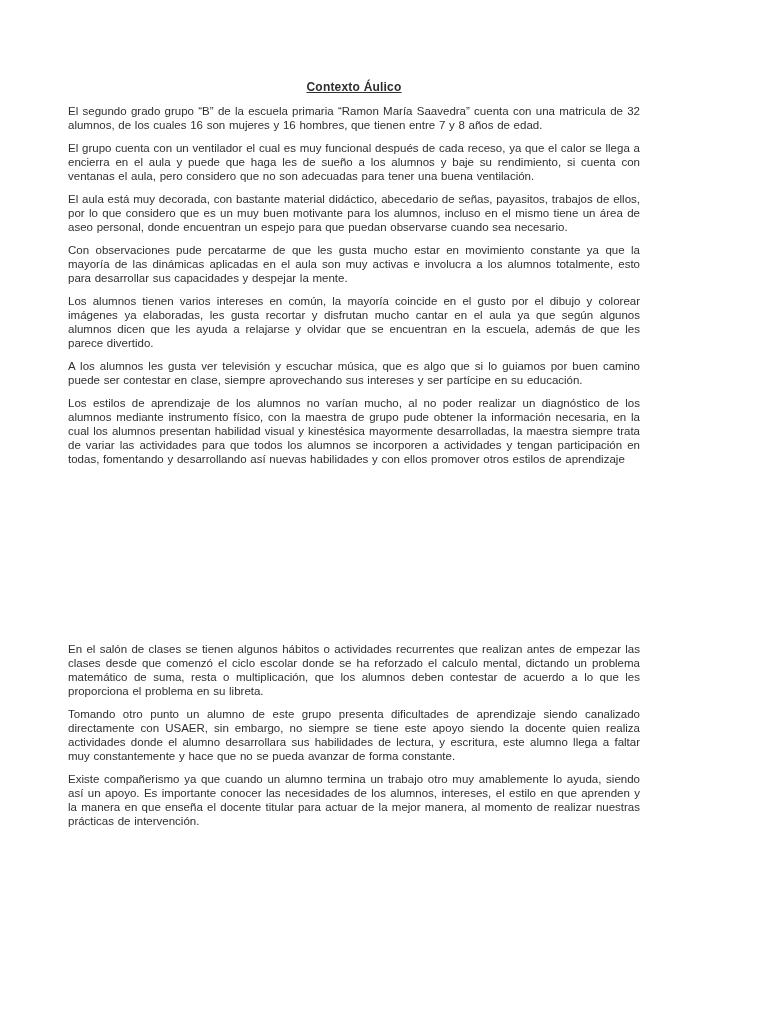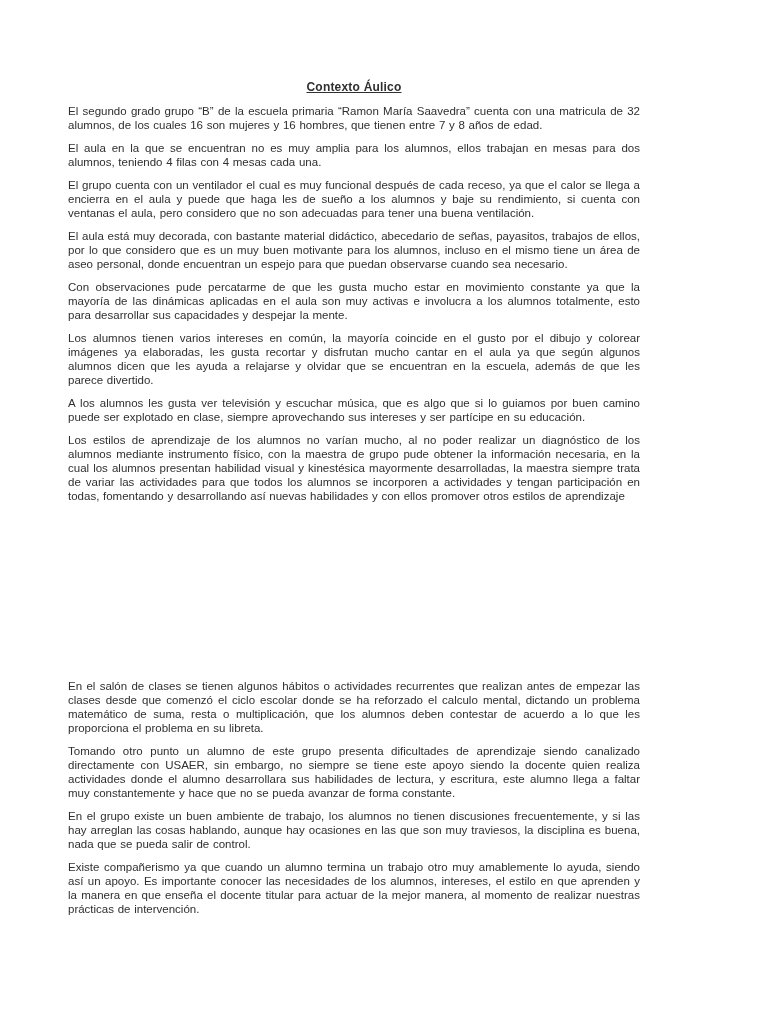--- a/index.html
+++ b/index.html
@@ -48,30 +48,28 @@
   }
 </style>
 </head>
 <body style="background: rgb(255, 255, 255);">
 
 <div class="page">
   <h1 class="doc-title" style="color: rgb(47, 47, 47);">Contexto Áulico</h1>
 
   <div class="text-section">
       <p class="para" style="color: rgb(47, 47, 47);">El segundo grado grupo “B” de la escuela primaria “Ramon María Saavedra” cuenta con una matricula de 32 alumnos, de los cuales 16 son mujeres y 16 hombres, que tienen entre 7 y 8 años de edad.</p>
-      <p class="para" style="color: rgb(47, 47, 47);">El aula en la que se encuentran no es muy amplia para los alumnos, ellos trabajan en mesas para dos alumnos, teniendo 4 filas con 4 mesas cada una.</p>
       <p class="para" style="color: rgb(47, 47, 47);">El grupo cuenta con un ventilador el cual es muy funcional después de cada receso, ya que el calor se llega a encierra en el aula y puede que haga les de sueño a los alumnos y baje su rendimiento, si cuenta con ventanas el aula, pero considero que no son adecuadas para tener una buena ventilación.</p>
       <p class="para" style="color: rgb(47, 47, 47);">El aula está muy decorada, con bastante material didáctico, abecedario de señas, payasitos, trabajos de ellos, por lo que considero que es un muy buen motivante para los alumnos, incluso en el mismo tiene un área de aseo personal, donde encuentran un espejo para que puedan observarse cuando sea necesario.</p>
       <p class="para" style="color: rgb(47, 47, 47);">Con observaciones pude percatarme de que les gusta mucho estar en movimiento constante ya que la mayoría de las dinámicas aplicadas en el aula son muy activas e involucra a los alumnos totalmente, esto para desarrollar sus capacidades y despejar la mente.</p>
       <p class="para" style="color: rgb(47, 47, 47);">Los alumnos tienen varios intereses en común, la mayoría coincide en el gusto por el dibujo y colorear imágenes ya elaboradas, les gusta recortar y disfrutan mucho cantar en el aula ya que según algunos alumnos dicen que les ayuda a relajarse y olvidar que se encuentran en la escuela, además de que les parece divertido.</p>
-      <p class="para" style="color: rgb(47, 47, 47);">A los alumnos les gusta ver televisión y escuchar música, que es algo que si lo guiamos por buen camino puede ser explotado en clase, siempre aprovechando sus intereses y ser partícipe en su educación.</p>
+      <p class="para" style="color: rgb(47, 47, 47);">A los alumnos les gusta ver televisión y escuchar música, que es algo que si lo guiamos por buen camino puede ser contestar en clase, siempre aprovechando sus intereses y ser partícipe en su educación.</p>
       <p class="para" style="color: rgb(47, 47, 47);">Los estilos de aprendizaje de los alumnos no varían mucho, al no poder realizar un diagnóstico de los alumnos mediante instrumento físico, con la maestra de grupo pude obtener la información necesaria, en la cual los alumnos presentan habilidad visual y kinestésica mayormente desarrolladas, la maestra siempre trata de variar las actividades para que todos los alumnos se incorporen a actividades y tengan participación en todas, fomentando y desarrollando así nuevas habilidades y con ellos promover otros estilos de aprendizaje</p>
     </div>
 
   <div class="section-gap"></div>
 
   <div class="text-section">
       <p class="para" style="color: rgb(47, 47, 47);">En el salón de clases se tienen algunos hábitos o actividades recurrentes que realizan antes de empezar las clases desde que comenzó el ciclo escolar donde se ha reforzado el calculo mental, dictando un problema matemático de suma, resta o multiplicación, que los alumnos deben contestar de acuerdo a lo que les proporciona el problema en su libreta.</p>
       <p class="para" style="color: rgb(47, 47, 47);">Tomando otro punto un alumno de este grupo presenta dificultades de aprendizaje siendo canalizado directamente con USAER, sin embargo, no siempre se tiene este apoyo siendo la docente quien realiza actividades donde el alumno desarrollara sus habilidades de lectura, y escritura, este alumno llega a faltar muy constantemente y hace que no se pueda avanzar de forma constante.</p>
-      <p class="para" style="color: rgb(47, 47, 47);">En el grupo existe un buen ambiente de trabajo, los alumnos no tienen discusiones frecuentemente, y si las hay arreglan las cosas hablando, aunque hay ocasiones en las que son muy traviesos, la disciplina es buena, nada que se pueda salir de control.</p>
       <p class="para" style="color: rgb(47, 47, 47);">Existe compañerismo ya que cuando un alumno termina un trabajo otro muy amablemente lo ayuda, siendo así un apoyo. Es importante conocer las necesidades de los alumnos, intereses, el estilo en que aprenden y la manera en que enseña el docente titular para actuar de la mejor manera, al momento de realizar nuestras prácticas de intervención.</p>
     </div>
 </div>
 
 </body></html>

